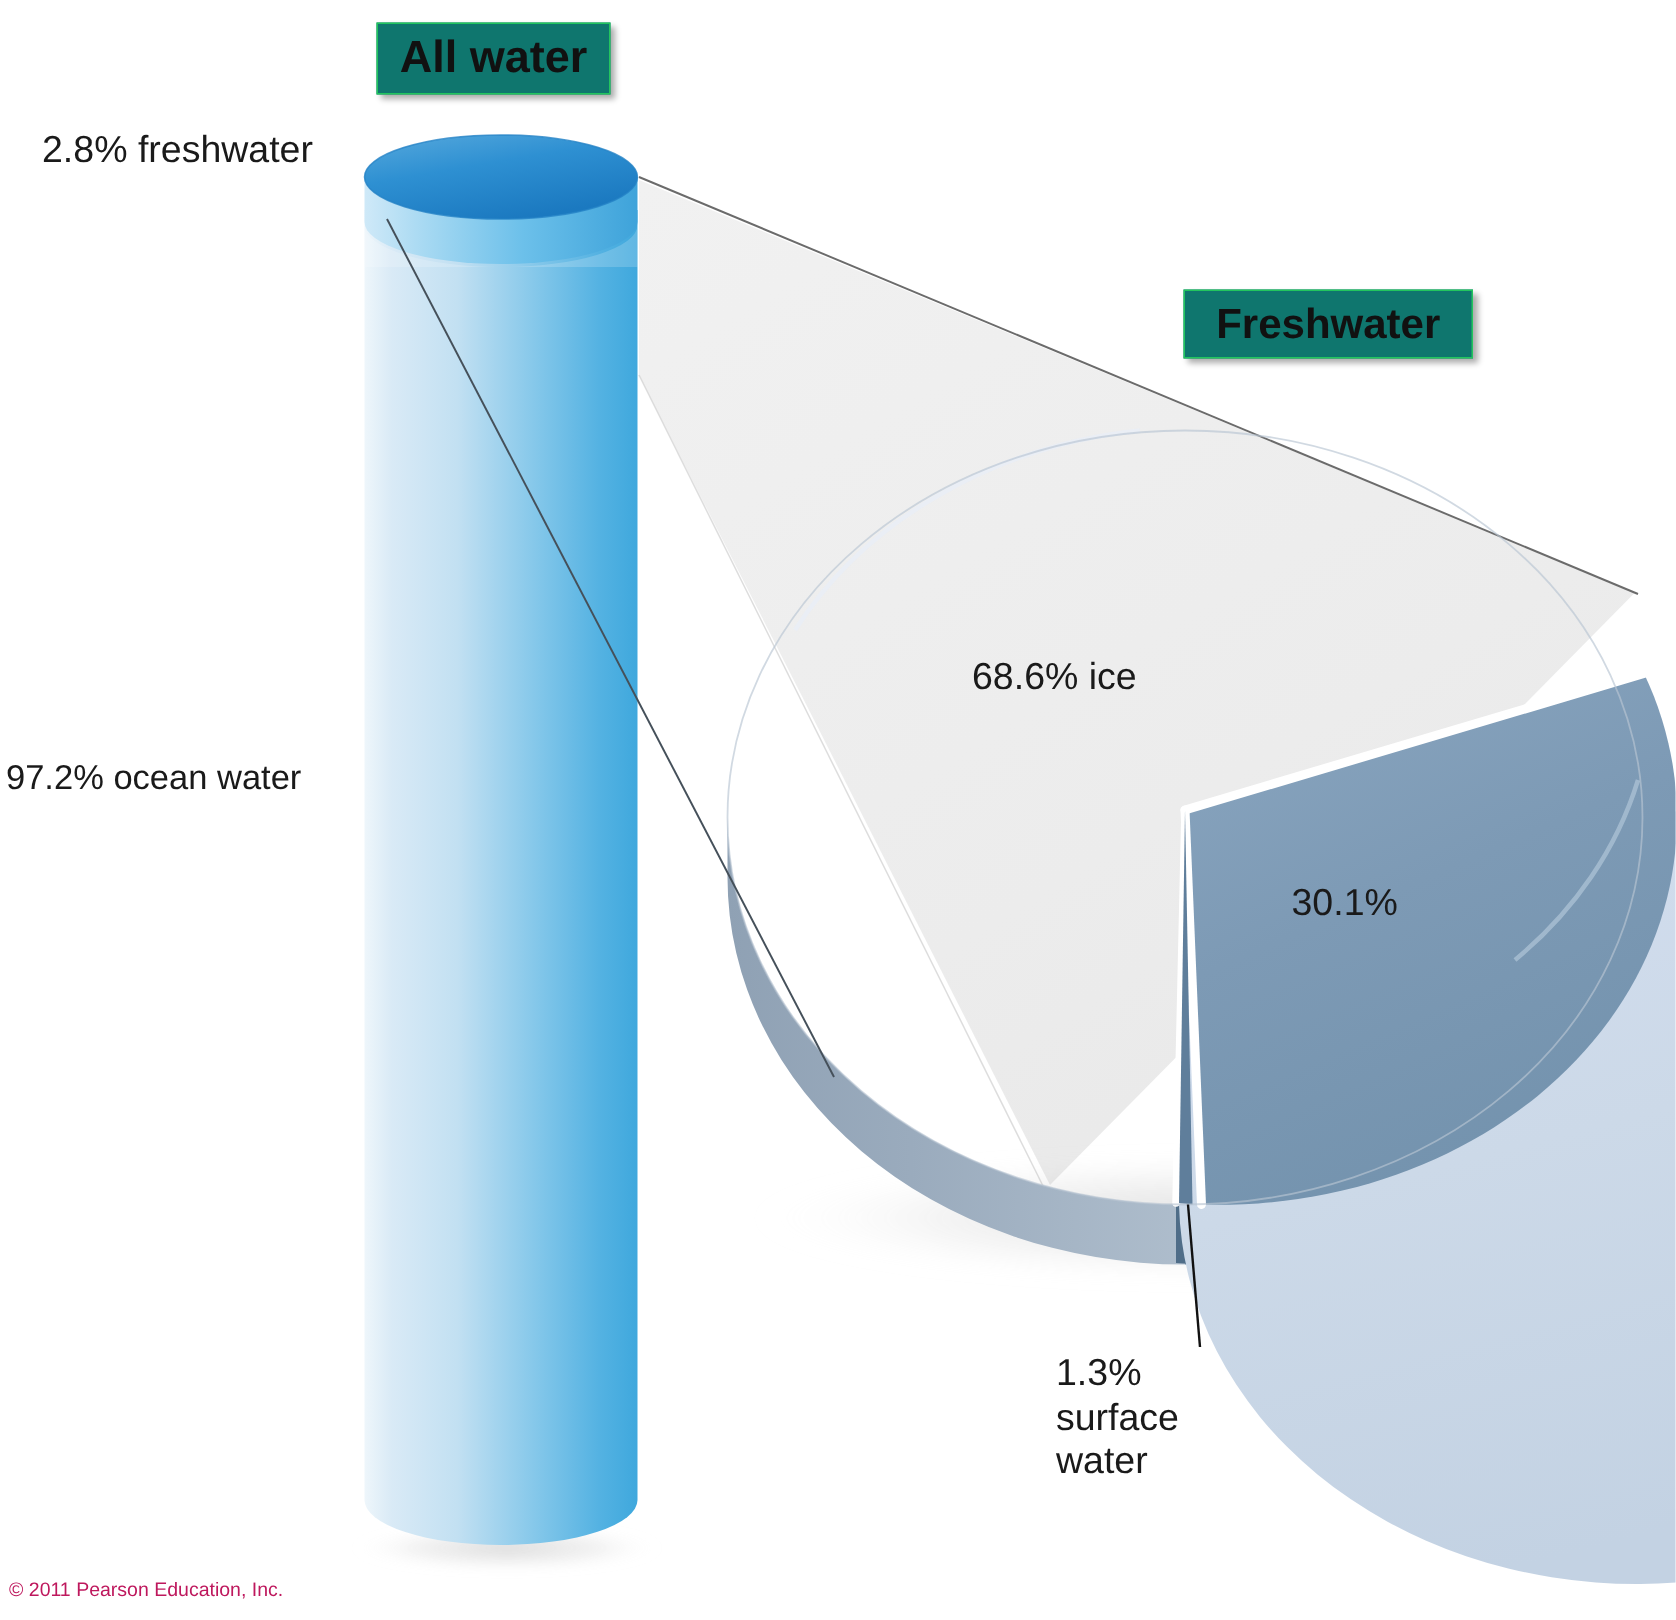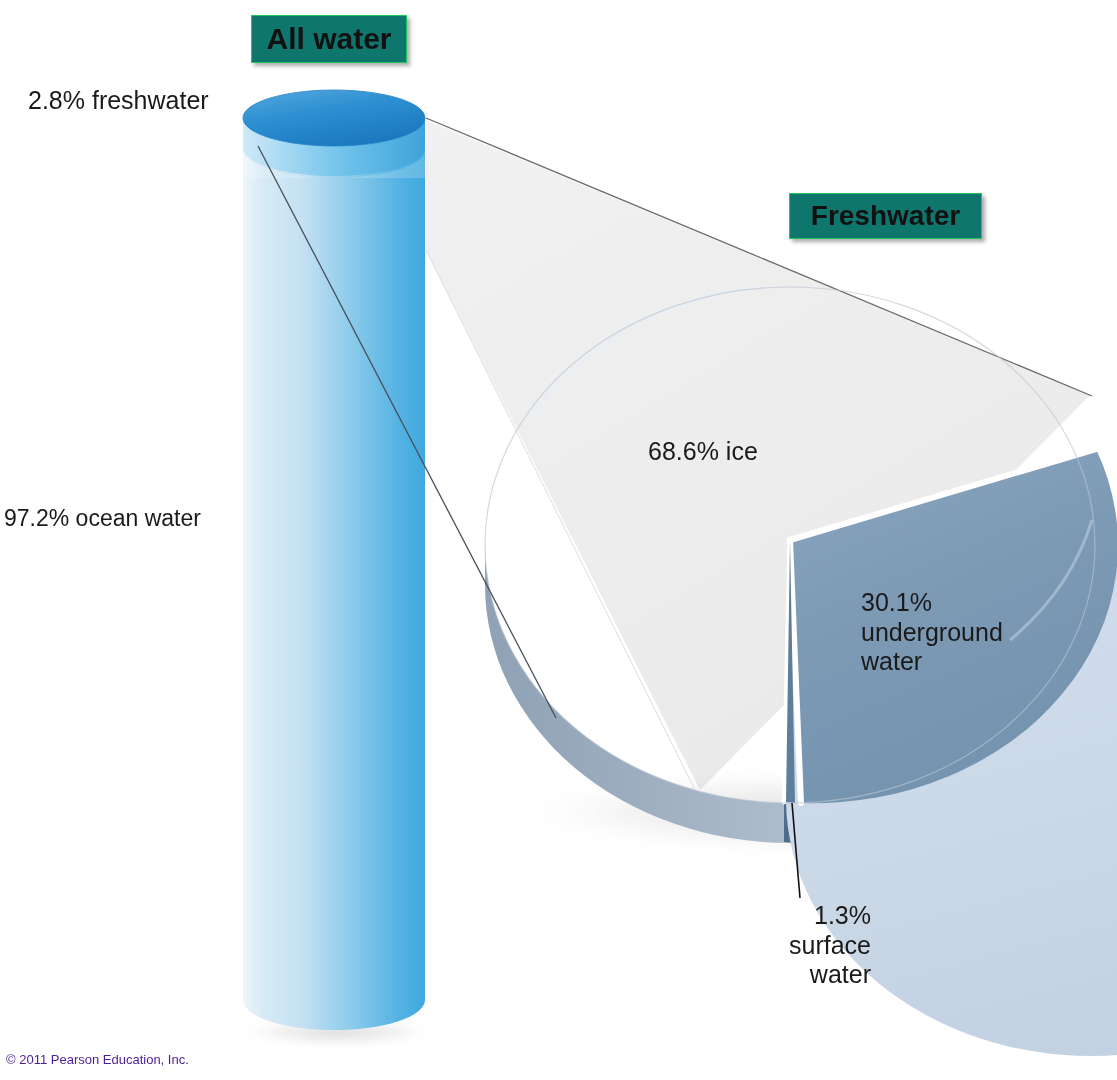--- a/index.html
+++ b/index.html
@@ -91,34 +91,34 @@
     font-size: 25px;
   }
   #lbl-underground {
     left: 861px;
     top: 588px;
     font-size: 25px;
     white-space: normal;
     width: 180px;
   }
   #lbl-surface {
-    left: 736px;
+    left: 704px;
     top: 901px;
     font-size: 25px;
-    text-align: right;
+    text-align: left;
     white-space: normal;
     width: 135px;
   }
 
   #copyright {
     position: absolute;
     left: 6px;
     top: 1052px;
     font-size: 13px;
-    color: #4c1d95;
+    color: #be185d;
     font-family: "Liberation Sans", sans-serif;
   }
 </style>
 </head>
 <body>
 
 <div id="figure">
 
   <svg id="art" viewBox="0 0 1117 1080" xmlns="http://www.w3.org/2000/svg">
     <defs>
@@ -254,21 +254,20 @@
   <div class="lbl" id="lbl-ocean">
     <span class="pct">97.2%</span><span class="nm"> ocean water</span>
   </div>
 
   <div class="lbl" id="lbl-ice">
     <span class="pct">68.6%</span><span class="nm"> ice</span>
   </div>
 
   <div class="lbl" id="lbl-underground">
     <span class="pct">30.1%</span><br>
-    <span class="nm">underground water</span>
   </div>
 
   <div class="lbl" id="lbl-surface">
     <span class="pct">1.3%</span><br>
     <span class="nm">surface water</span>
   </div>
 
   <div id="copyright">© 2011 Pearson Education, Inc.</div>
 
 </div>

